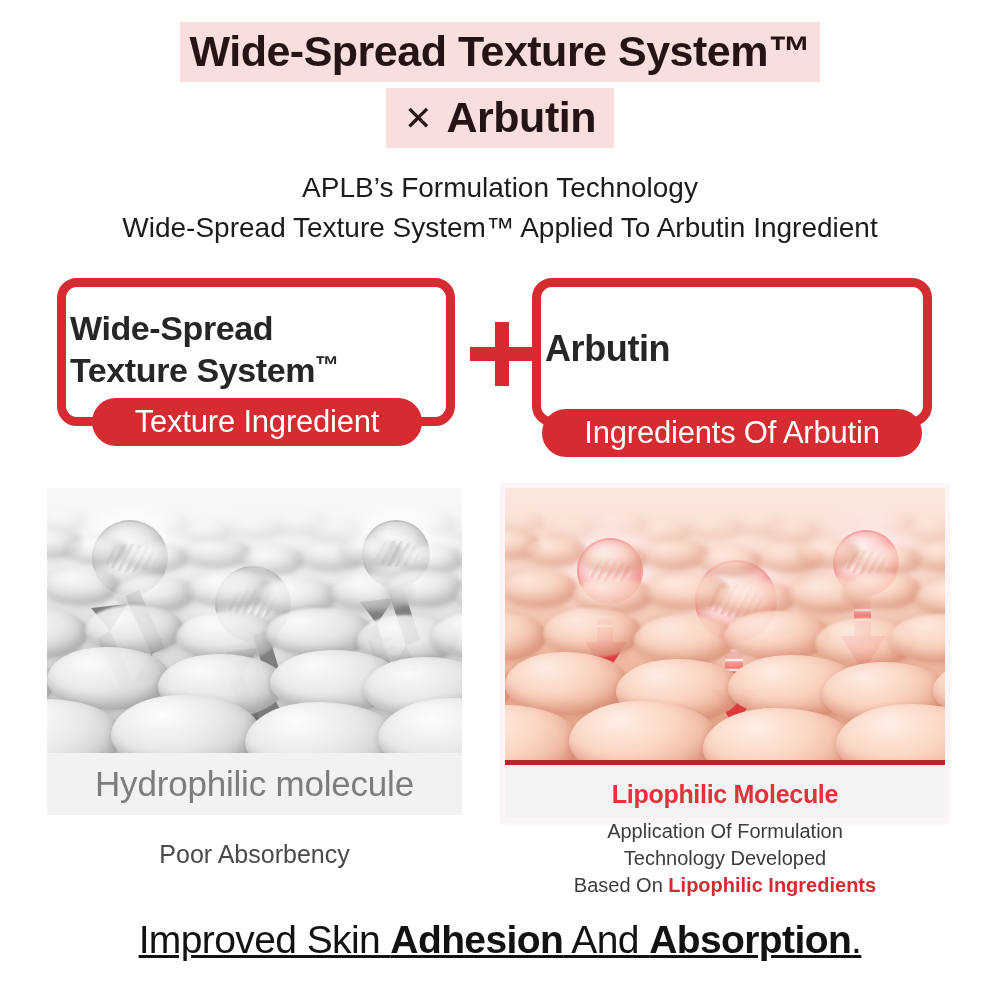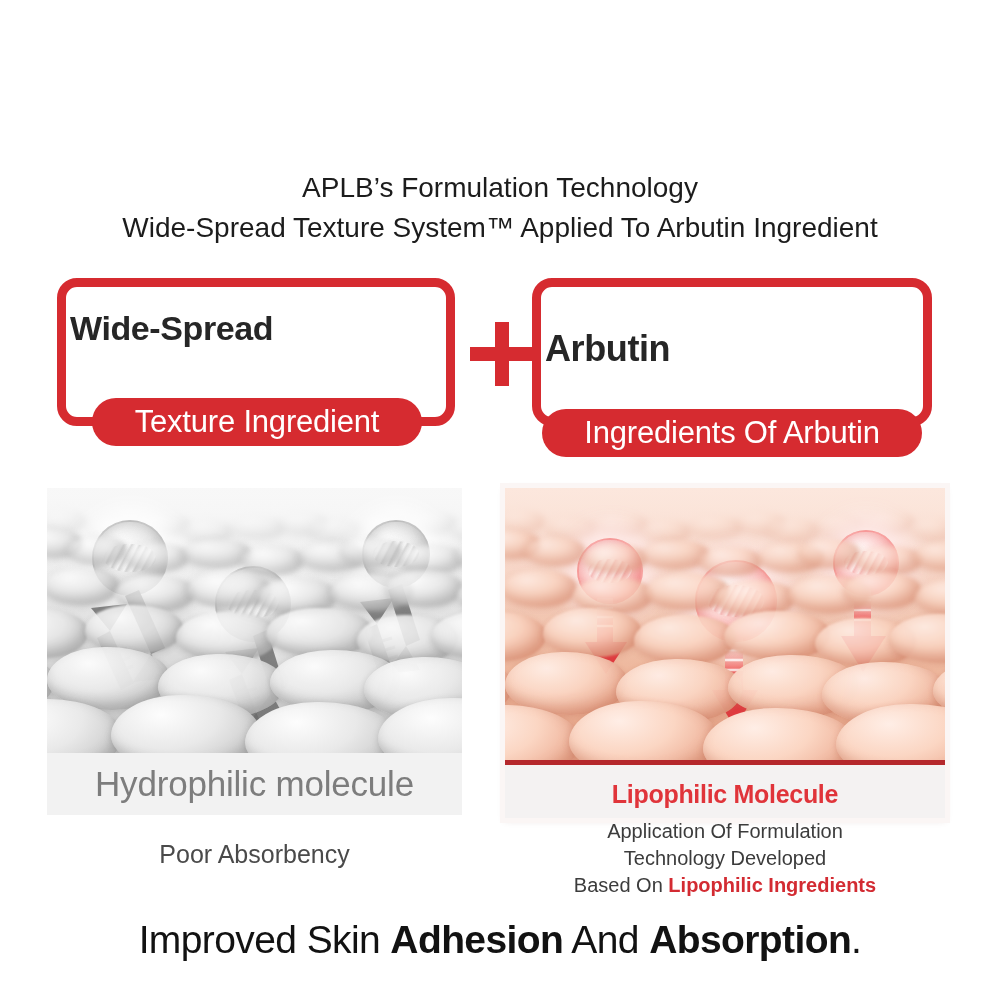--- a/index.html
+++ b/index.html
@@ -284,39 +284,49 @@
   .tagline {
     position: absolute;
     top: 918px;
     left: 0;
     width: 1000px;
     text-align: center;
     color: #121212;
     font-size: 39px;
     letter-spacing: -0.6px;
     white-space: nowrap;
+    text-decoration: underline;
   }
   .tagline .b { font-weight: bold; }
 </style>
 </head>
 <body>
 
 <div class="title-block">
+  <div>
+    <span class="title-line1">Wide-Spread Texture System™</span>
+  </div>
+  <div class="title-line2-wrap">
+    <span class="title-line2">
+      <span class="title-x">✕</span><span class="title-arbutin">Arbutin</span>
+    </span>
+  </div>
 </div>
 
 <div class="subtitle">
   <div>APLB’s Formulation Technology</div>
   <div>Wide-Spread Texture System™ Applied To Arbutin Ingredient</div>
 </div>
 
 <div class="badge-row">
 
   <div class="badge badge-left">
     <div class="badge-title">
       <div>Wide-Spread</div>
+      <div><span>Texture System</span><span class="tm-sup">™</span></div>
     </div>
   </div>
   <div class="badge-pill pill-left">Texture Ingredient</div>
 
   <div class="plus-sign"></div>
 
   <div class="badge badge-right">
     <div class="badge-title">Arbutin</div>
   </div>
   <div class="badge-pill pill-right">Ingredients Of Arbutin</div>

